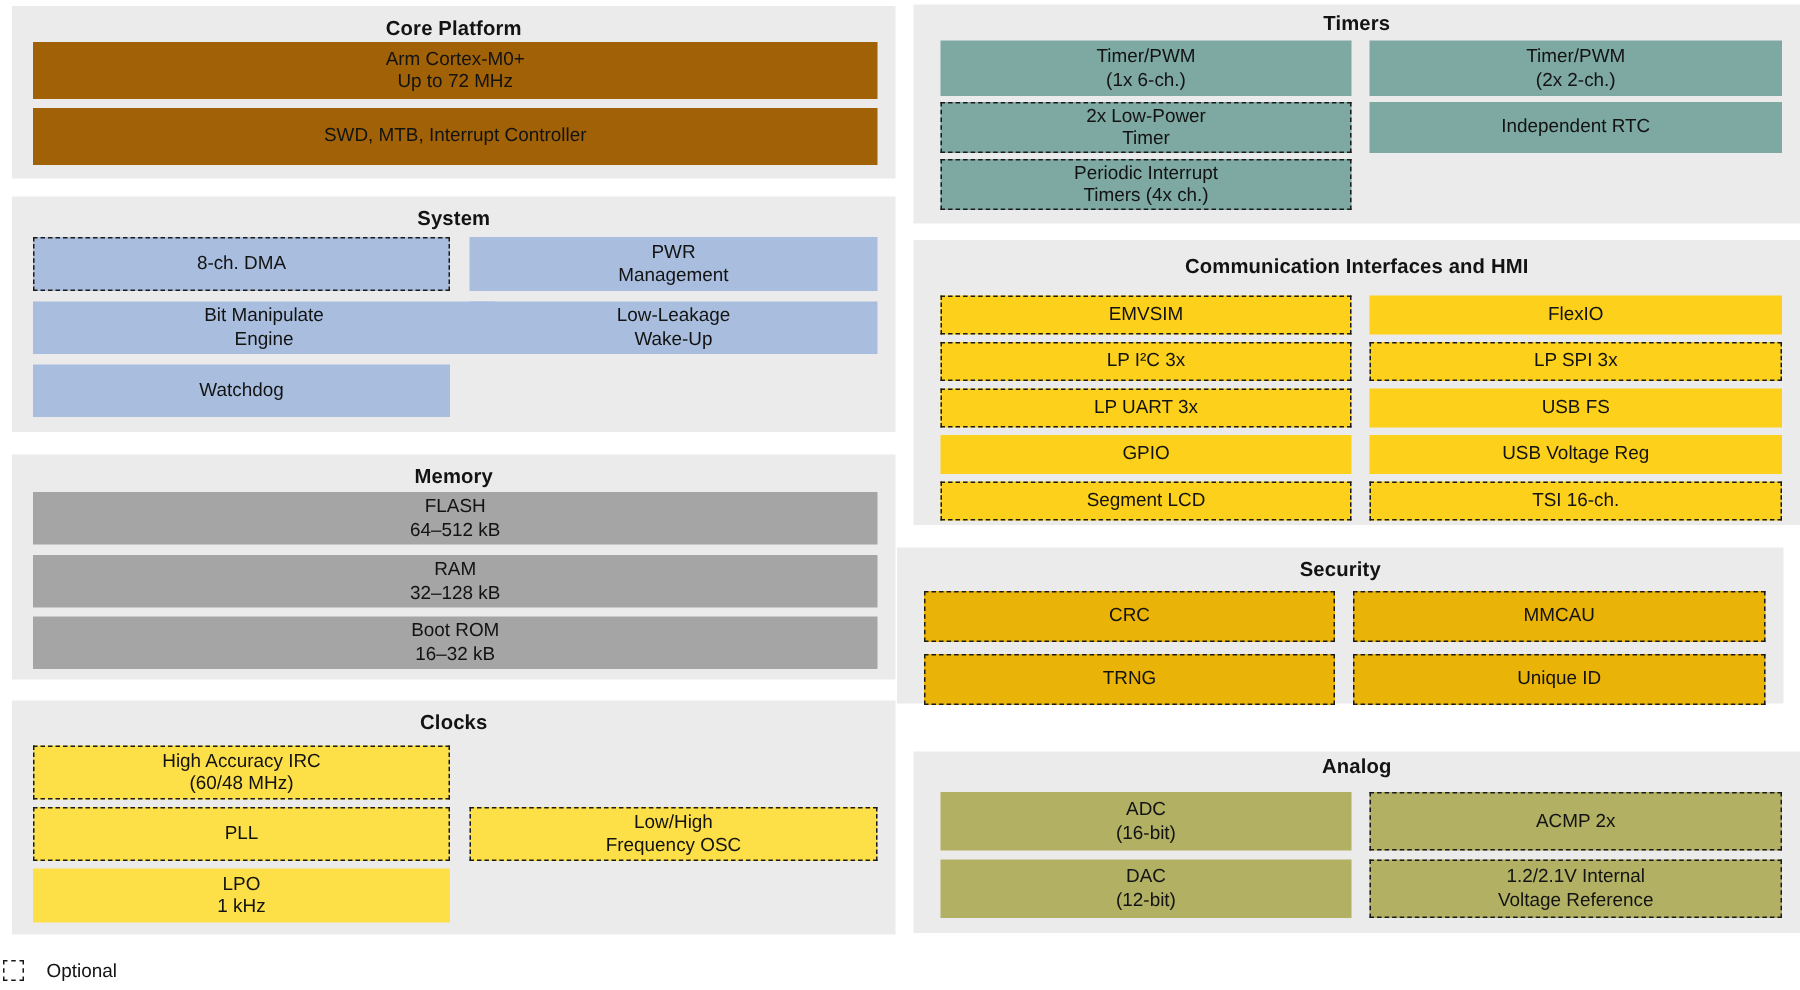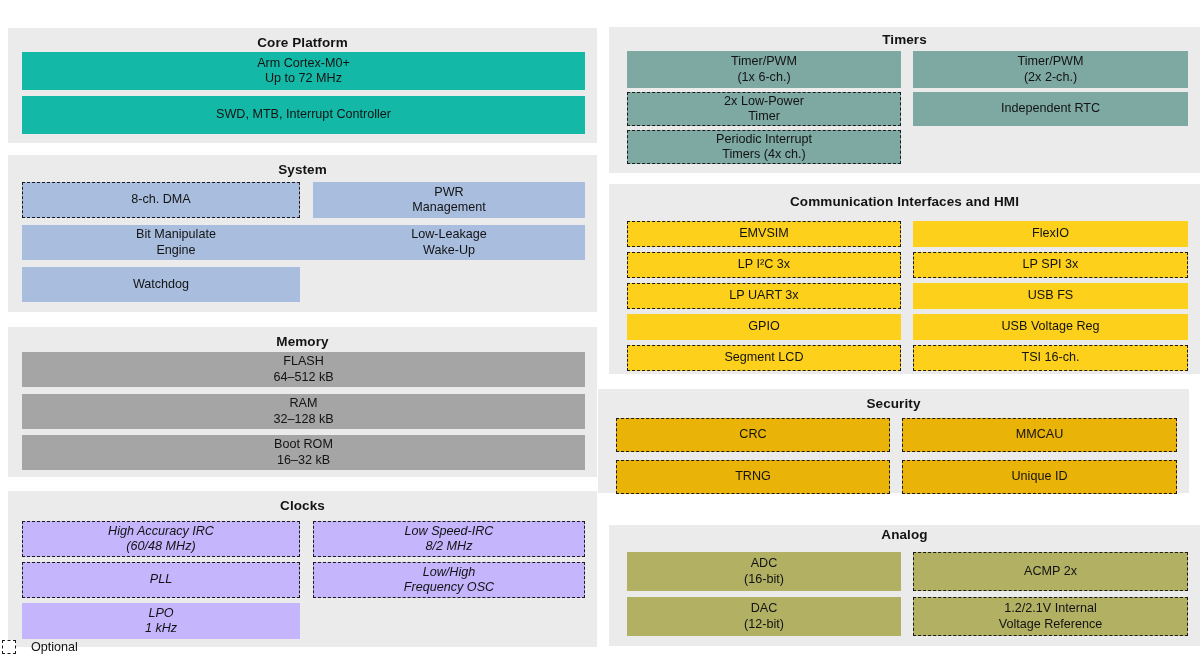--- a/index.html
+++ b/index.html
@@ -2,36 +2,36 @@
 <html><head>
 <meta charset="utf-8">
 <style>
   html,body{margin:0;padding:0;}
   body{
     width:1200px;height:660px;position:relative;overflow:hidden;
     background:#ffffff;color:#131313;
     font-family:"Liberation Sans", sans-serif;
     -webkit-font-smoothing:antialiased;
   }
-  .section{position:absolute;background:#ebebeb;margin-top:24px;}
+  .section{position:absolute;background:#ebebeb;}
   .sec-title{
     text-align:center;font-weight:bold;font-size:13.5px;
     padding-top:7px;letter-spacing:.1px;
   }
   .blk{
     position:absolute;box-sizing:border-box;
     display:flex;align-items:center;justify-content:center;
     text-align:center;font-size:12.6px;line-height:15.5px;
     white-space:pre-line;
   }
   .dashed{border:1.5px dashed #1a1a1a;}
-  .c-green {background:#14b8a6;}
+  .c-green {background:#a16207;}
   .c-blue  {background:#a9bedf;}
   .c-gray  {background:#a5a5a5;}
-  .c-pink  {background:#c4b5fd;font-style:italic;}
+  .c-pink  {background:#fde047;}
   .c-teal  {background:#7da9a2;}
   .c-yellow{background:#fdd11b;}
   .c-purple{background:#eab308;}
   .c-olive {background:#b1b063;}
   .legend{
     position:absolute;left:2px;top:640px;display:flex;align-items:center;gap:15px;
     font-size:12.6px;
   }
   .legend-swatch{
     width:14px;height:14px;box-sizing:border-box;
@@ -67,22 +67,20 @@
   <div class="blk c-gray" style="left:14px;top:67px;width:563px;height:35px">RAM
 32–128 kB</div>
   <div class="blk c-gray" style="left:14px;top:108px;width:563px;height:35px">Boot ROM
 16–32 kB</div>
 </div>
 
 <div class="section" style="left:8px;top:467px;width:589px;height:156px">
   <div class="sec-title">Clocks</div>
   <div class="blk c-pink dashed" style="left:14px;top:30px;width:278px;height:36px">High Accuracy IRC
 (60/48 MHz)</div>
-  <div class="blk c-pink dashed" style="left:305px;top:30px;width:272px;height:36px">Low Speed-IRC
-8/2 MHz</div>
   <div class="blk c-pink dashed" style="left:14px;top:71px;width:278px;height:36px">PLL</div>
   <div class="blk c-pink dashed" style="left:305px;top:71px;width:272px;height:36px">Low/High
 Frequency OSC</div>
   <div class="blk c-pink" style="left:14px;top:112px;width:278px;height:36px">LPO
 1 kHz</div>
 </div>
 
 <div class="legend">
   <span class="legend-swatch"></span>
   <span>Optional</span>

